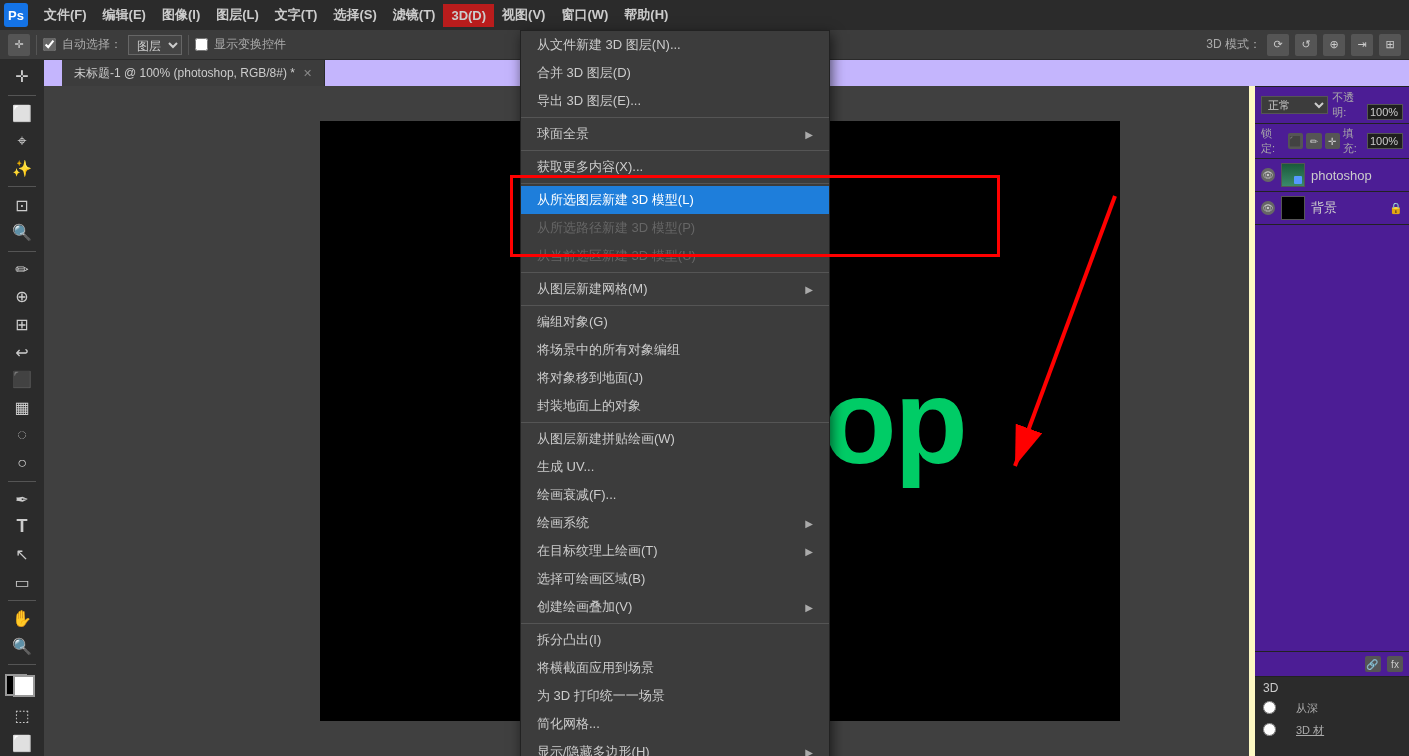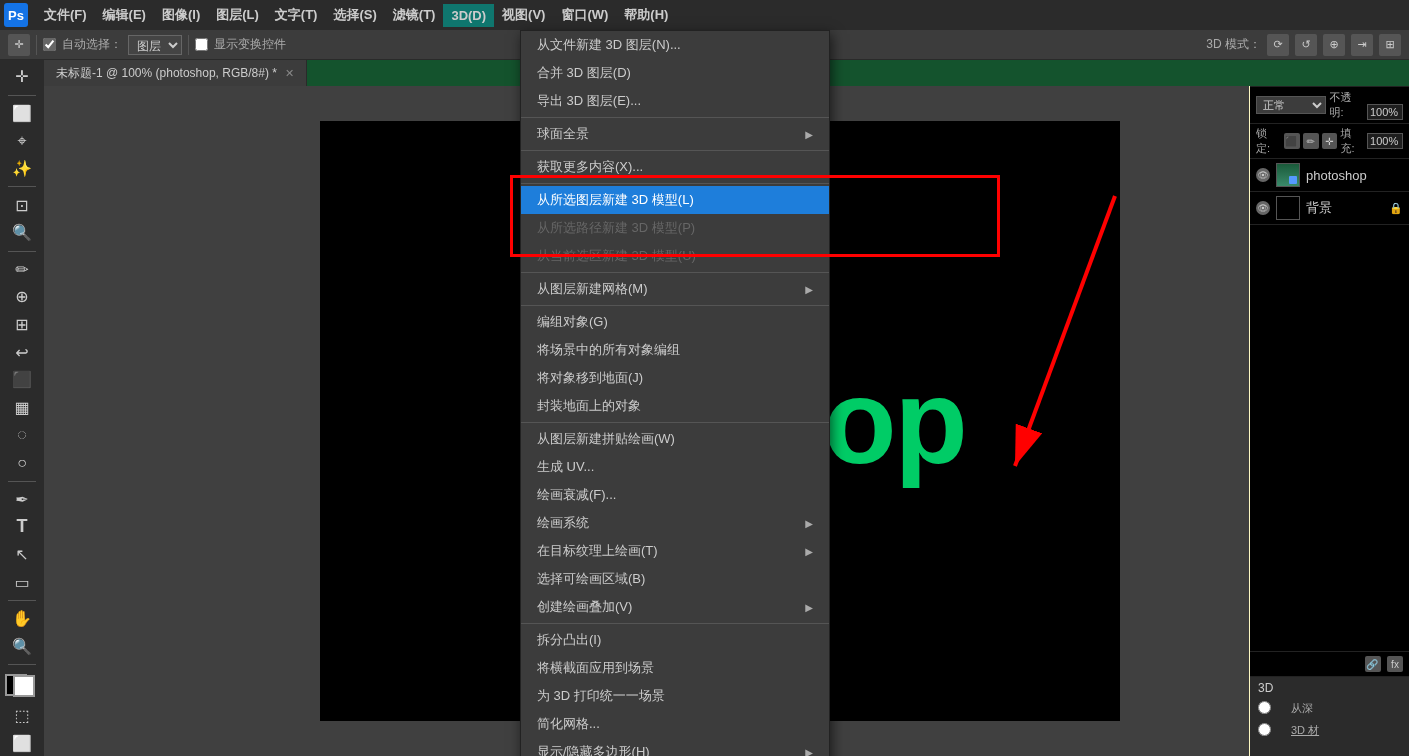--- a/index.html
+++ b/index.html
@@ -38,21 +38,21 @@
       font-size: 13px;
     }
     .menu-item {
       padding: 4px 8px;
       color: #ccc;
       cursor: pointer;
       font-size: 13px;
       white-space: nowrap;
       font-weight: bold;
     }
-    .menu-item.active { background: #0f766e; }
+    .menu-item.active { background: #b91c1c; }
 
     
     #toolbar {
       width: 100%;
       height: 30px;
       background: #3c3c3c;
       position: absolute;
       top: 30px; left: 0;
       display: flex; align-items: center;
       padding: 0 8px;
@@ -83,23 +83,24 @@
     }
     .toolbar-checkbox {
       accent-color: #666;
     }
 
     
     #tabbar {
       position: absolute;
       top: 60px; left: 44px; right: 0;
       height: 26px;
-      background: #14532d;
+      background: #c4b5fd;
       display: flex; align-items: center;
       z-index: 98;
+      padding-left: 18px;
     }
     .tab {
       height: 26px;
       padding: 0 12px;
       background: #3c3c3c;
       border-right: 1px solid #2a2a2a;
       display: flex; align-items: center;
       gap: 8px;
       font-size: 12px;
       color: #ccc;
@@ -181,22 +182,22 @@
       font-family: Arial, sans-serif;
       letter-spacing: -2px;
     }
 
     
     #right-panel {
       position: absolute;
       top: 30px; right: 0;
       width: 160px;
       bottom: 0;
-      background: #000000;
-      border-left: 1px solid #fef9c3;
+      background: #4c1d95;
+      border-left: 6px solid #fef9c3;
       z-index: 97;
     }
     .panel-header {
       background: #3c3c3c;
       padding: 6px 8px;
       font-size: 12px;
       color: #ccc;
       border-bottom: 1px solid #222;
     }
     .panel-row {

